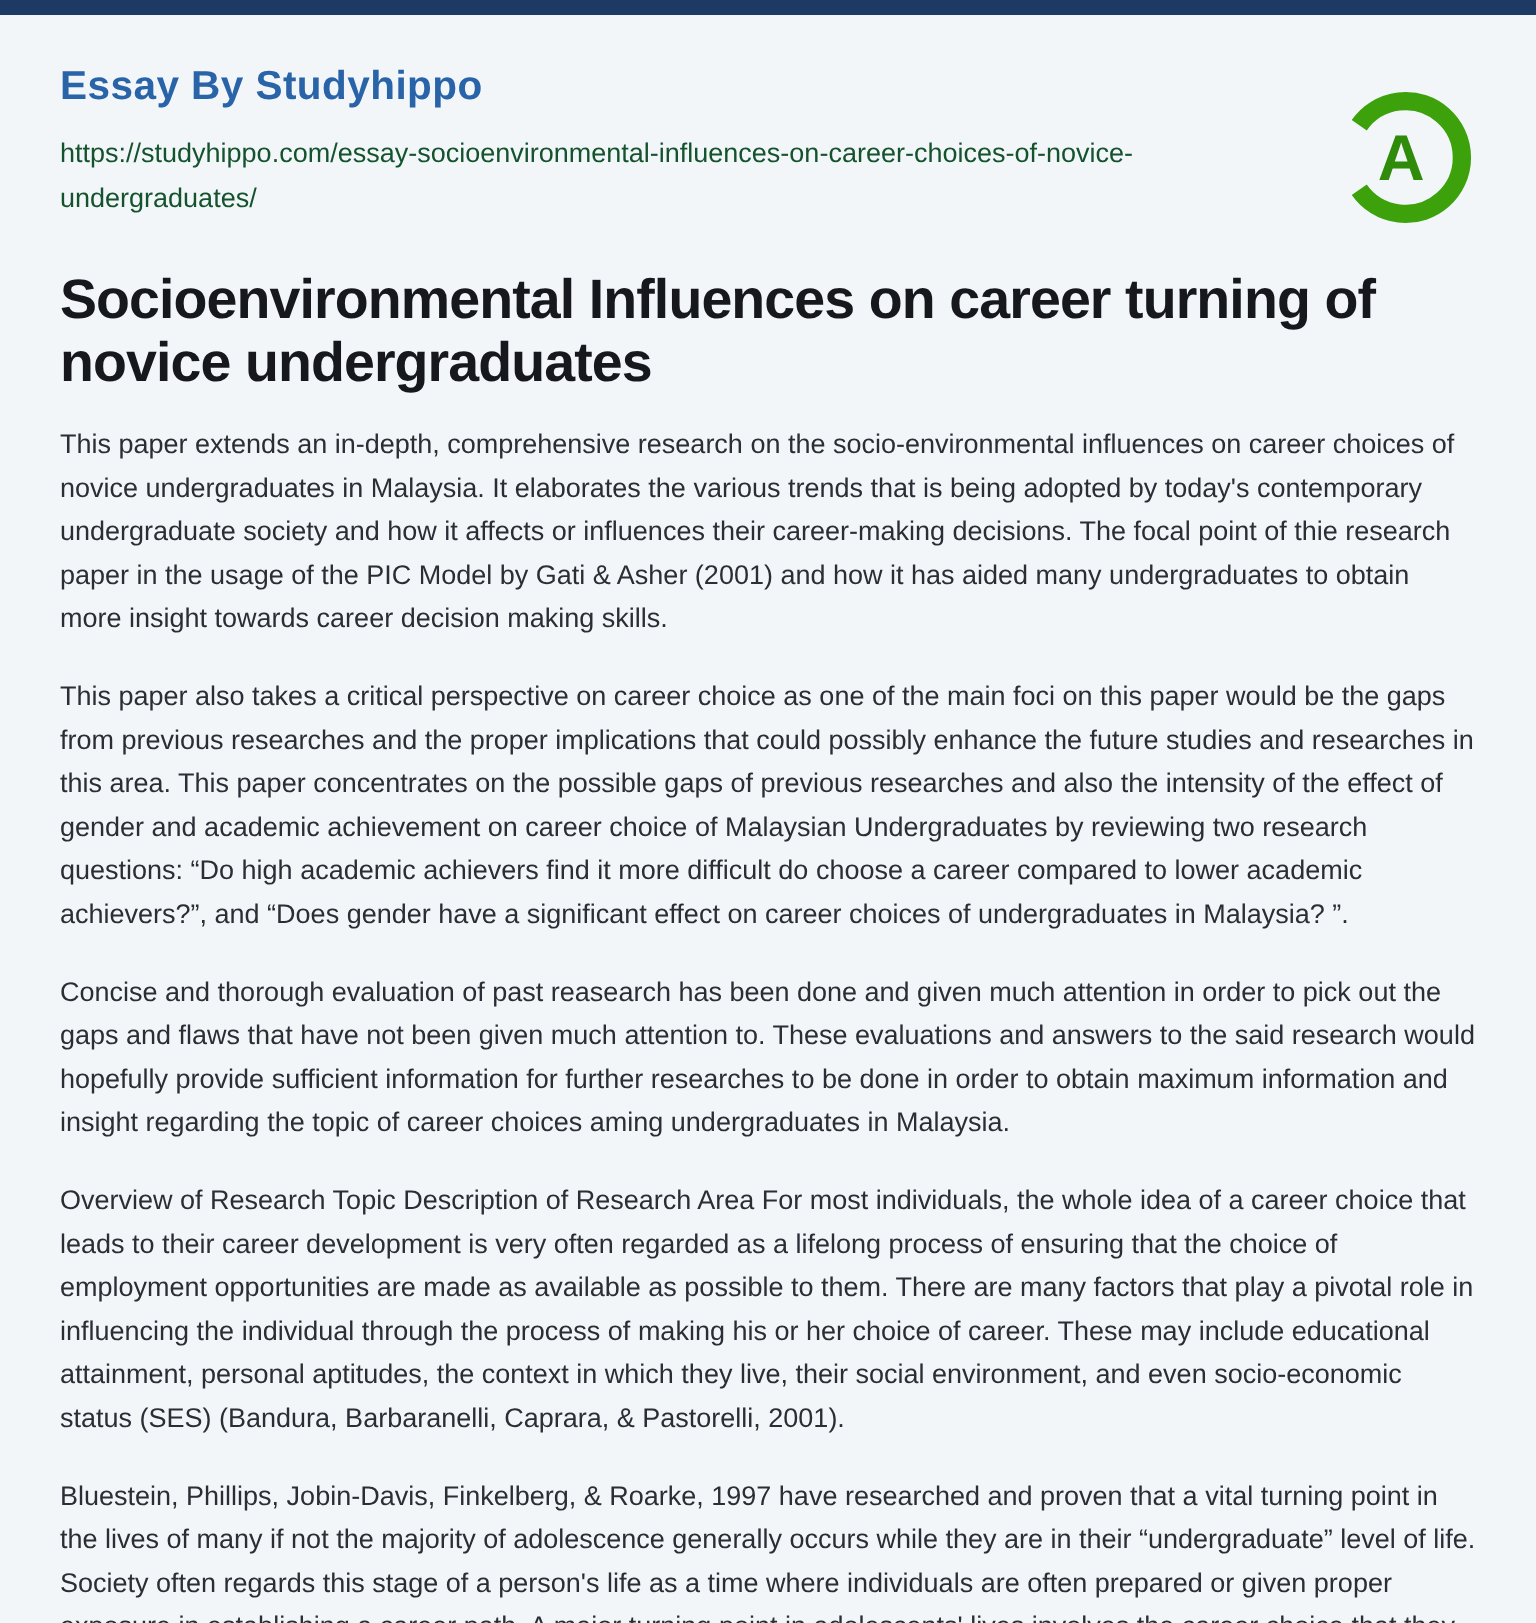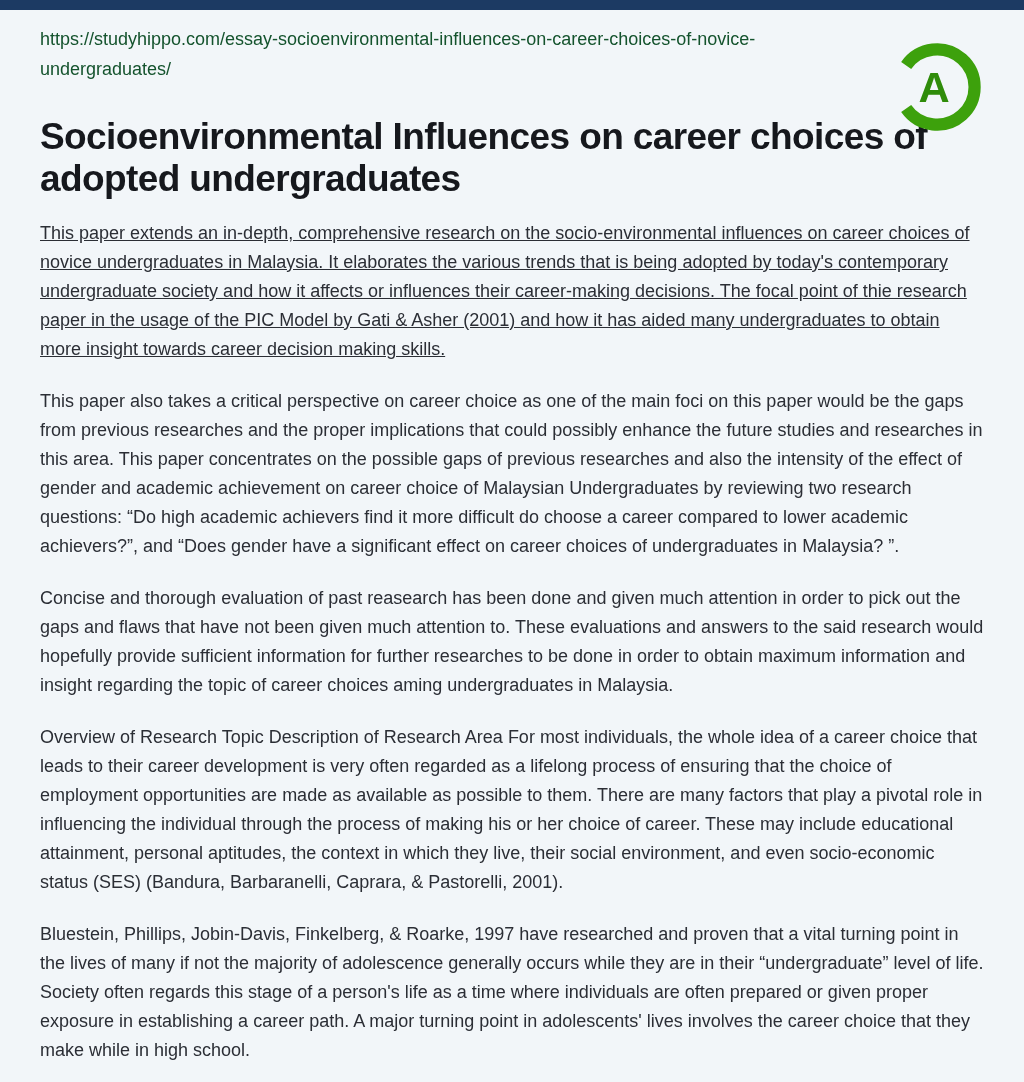--- a/index.html
+++ b/index.html
@@ -60,42 +60,42 @@
   }
   .article p {
     margin: 23px 0 0 0;
     font-size: 18px;
     line-height: 29px;
     color: #2b2e35;
     max-width: 946px;
   }
   .article p:first-of-type {
     margin-top: 19px;
-    text-decoration: underline;
   }
 </style>
 </head>
 <body>
 
 <div class="top-bar"></div>
 
 <div class="content">
 
+  <h1 class="brand">Essay By Studyhippo</h1>
 
   <a class="page-url">https://studyhippo.com/essay-socioenvironmental-influences-on-career-choices-of-novice-undergraduates/</a>
 
   <span class="logo">
     <svg viewBox="0 0 100 100" width="94" height="94">
       <path d="M 17.2 27.1 A 40 40 0 1 1 17.2 72.9" fill="none" stroke="#3da10c" stroke-width="13" stroke-linecap="butt"></path>
       <text x="47" y="66" text-anchor="middle" font-family="Liberation Sans, sans-serif" font-size="46" font-weight="bold" fill="#2f8c0a">A</text>
     </svg>
   </span>
 
   <div class="article">
-    <h2 class="article-title">Socioenvironmental Influences on career choices of adopted undergraduates</h2>
+    <h2 class="article-title">Socioenvironmental Influences on career turning of novice undergraduates</h2>
 
     <p>This paper extends an in-depth, comprehensive research on the socio-environmental influences on career choices of novice undergraduates in Malaysia. It elaborates the various trends that is being adopted by today's contemporary undergraduate society and how it affects or influences their career-making decisions. The focal point of thie research paper in the usage of the PIC Model by Gati &amp; Asher (2001) and how it has aided many undergraduates to obtain more insight towards career decision making skills.</p>
     <p>This paper also takes a critical perspective on career choice as one of the main foci on this paper would be the gaps from previous researches and the proper implications that could possibly enhance the future studies and researches in this area. This paper concentrates on the possible gaps of previous researches and also the intensity of the effect of gender and academic achievement on career choice of Malaysian Undergraduates by reviewing two research questions: “Do high academic achievers find it more difficult do choose a career compared to lower academic achievers?”, and “Does gender have a significant effect on career choices of undergraduates in Malaysia? ”.</p>
     <p>Concise and thorough evaluation of past reasearch has been done and given much attention in order to pick out the gaps and flaws that have not been given much attention to. These evaluations and answers to the said research would hopefully provide sufficient information for further researches to be done in order to obtain maximum information and insight regarding the topic of career choices aming undergraduates in Malaysia.</p>
     <p>Overview of Research Topic Description of Research Area For most individuals, the whole idea of a career choice that leads to their career development is very often regarded as a lifelong process of ensuring that the choice of employment opportunities are made as available as possible to them. There are many factors that play a pivotal role in influencing the individual through the process of making his or her choice of career. These may include educational attainment, personal aptitudes, the context in which they live, their social environment, and even socio-economic status (SES) (Bandura, Barbaranelli, Caprara, &amp; Pastorelli, 2001).</p>
     <p>Bluestein, Phillips, Jobin-Davis, Finkelberg, &amp; Roarke, 1997 have researched and proven that a vital turning point in the lives of many if not the majority of adolescence generally occurs while they are in their “undergraduate” level of life. Society often regards this stage of a person's life as a time where individuals are often prepared or given proper exposure in establishing a career path. A major turning point in adolescents' lives involves the career choice that they make while in high school.</p>
 
   </div>
 
 </div>

